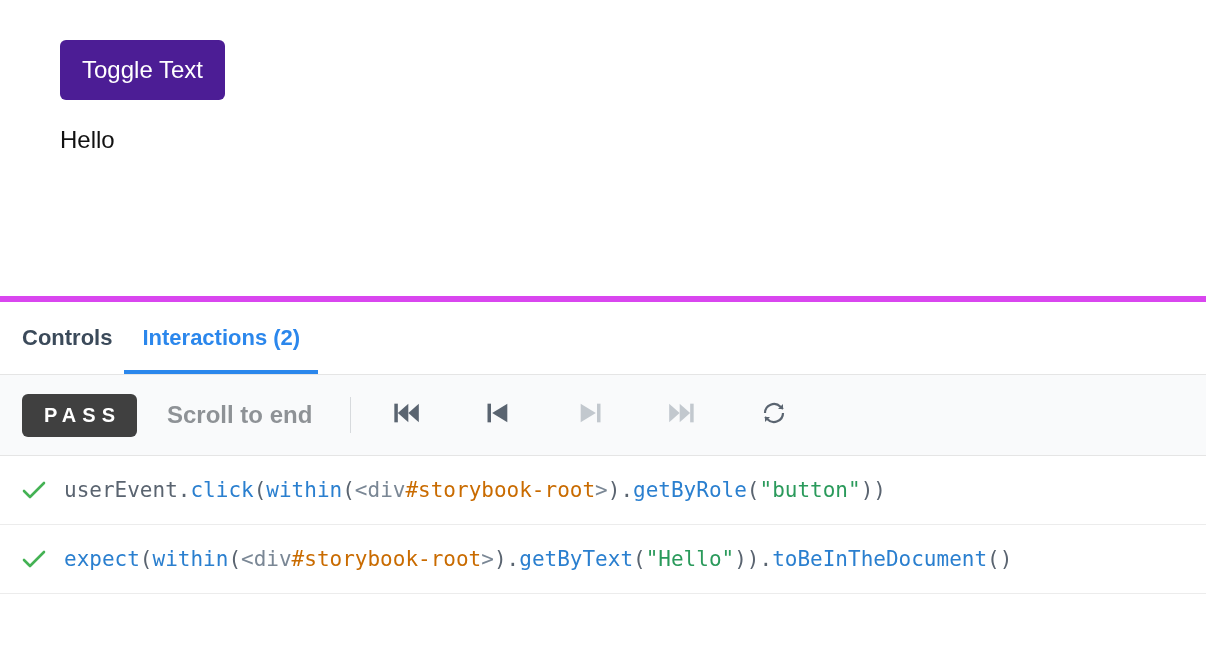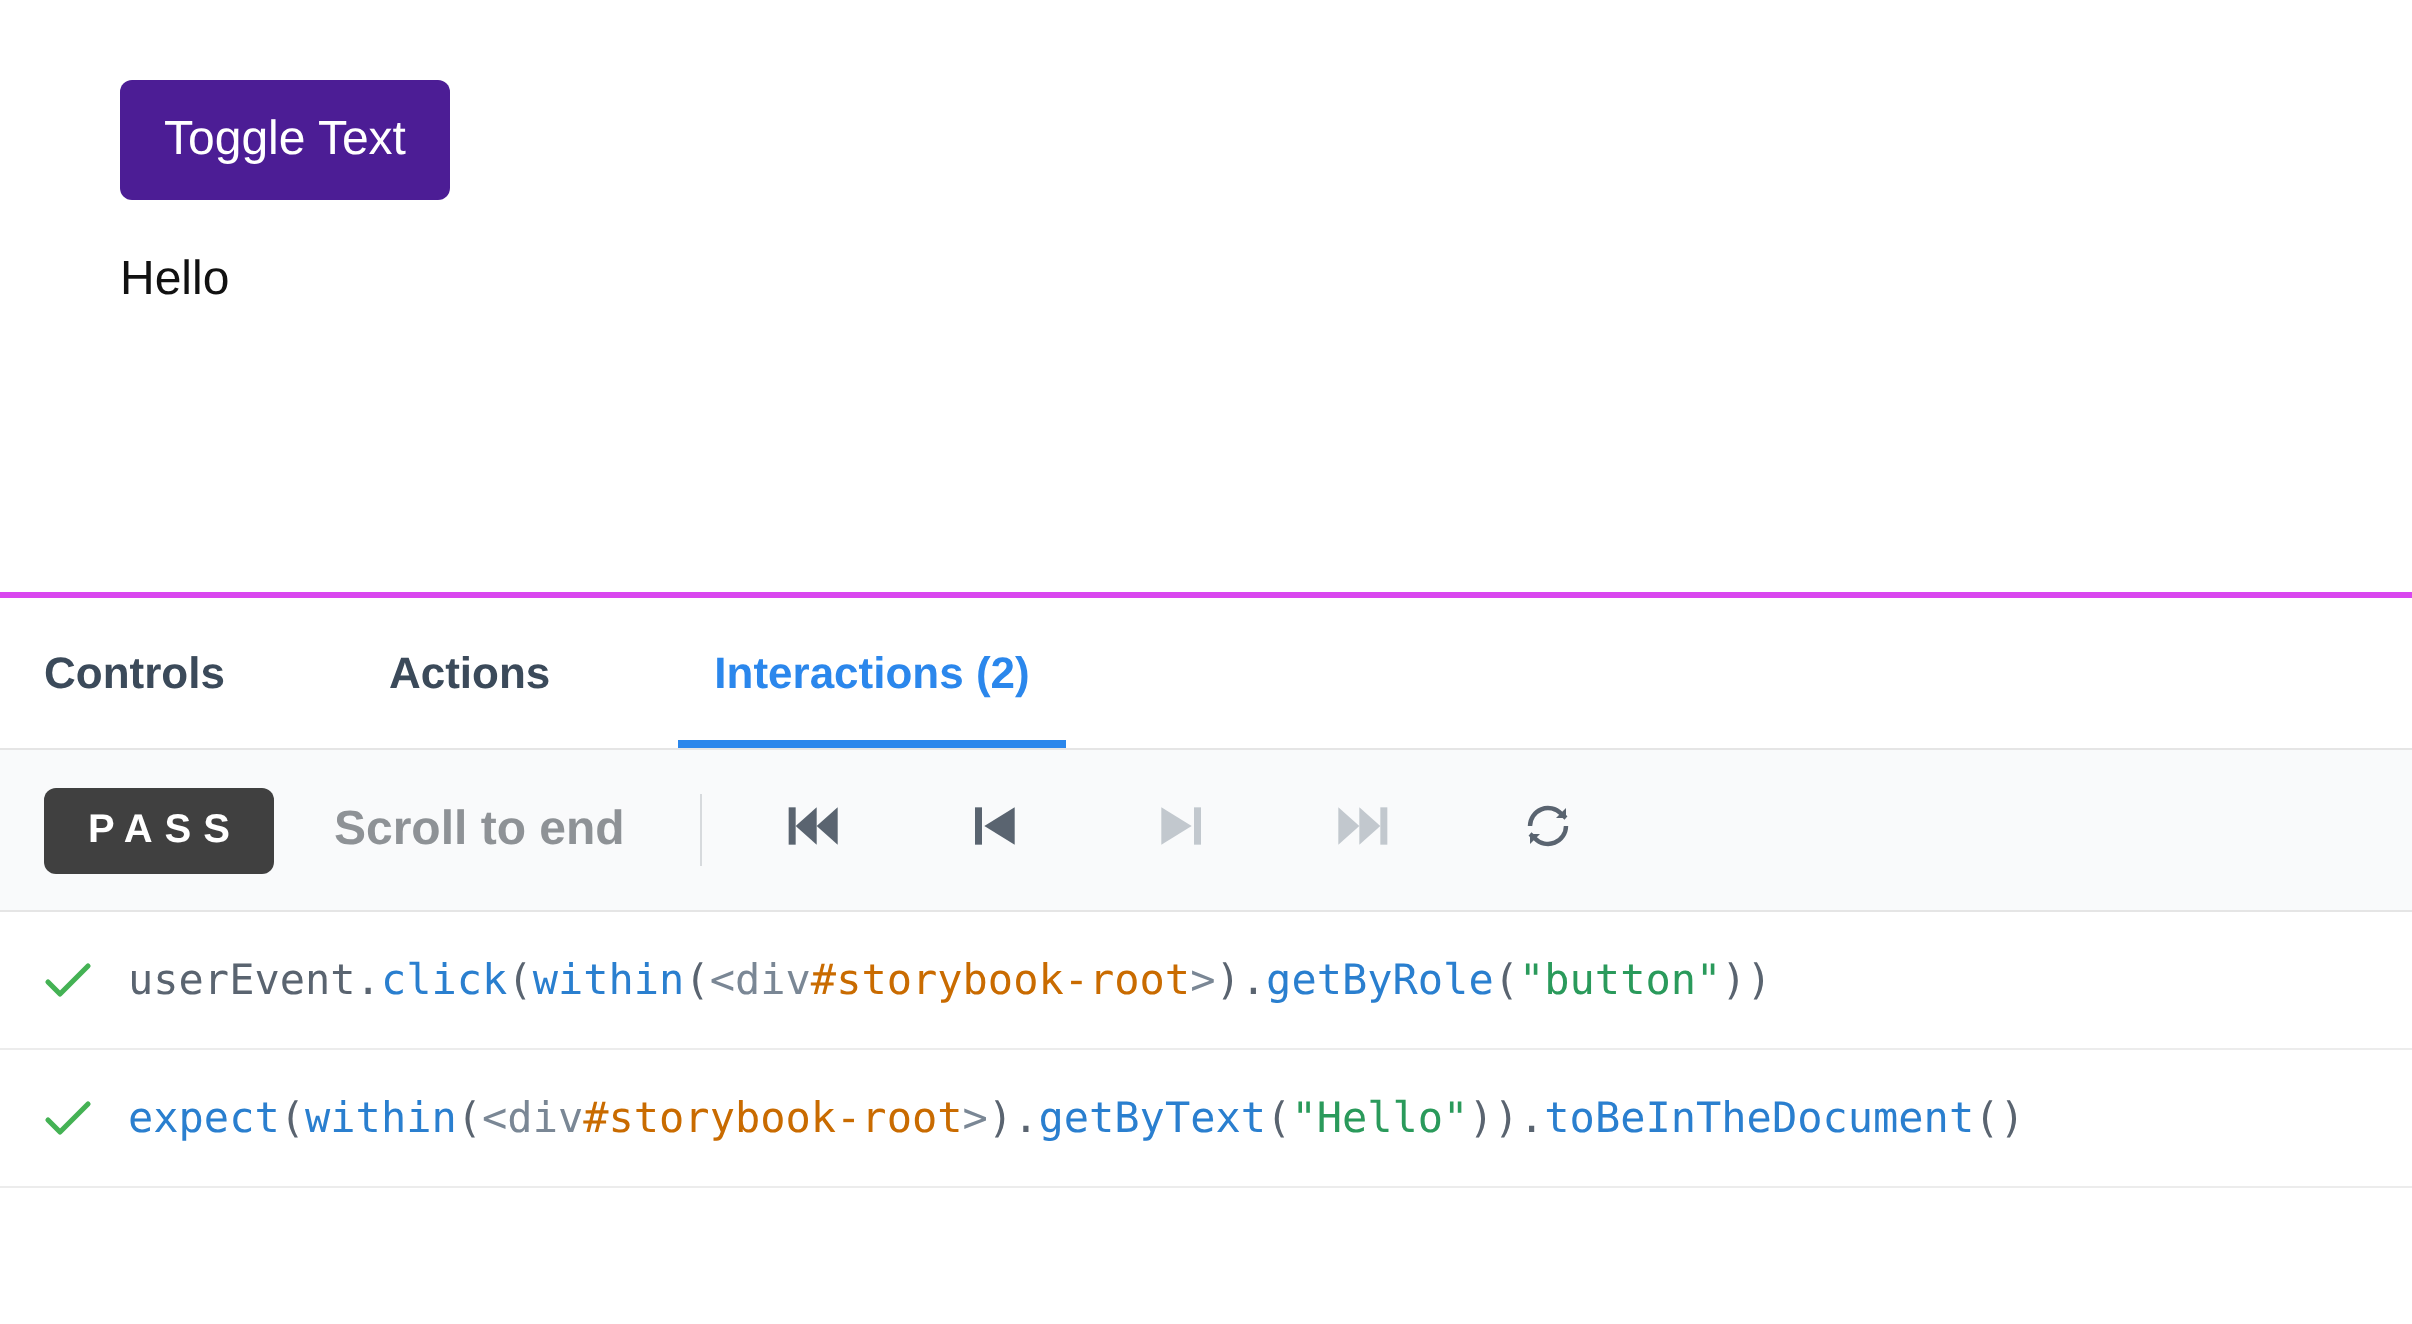--- a/index.html
+++ b/index.html
@@ -24,23 +24,23 @@
     border-radius: 6px;
     cursor: pointer;
     font-weight: 400;
   }
   .hello-text {
     font-size: 24px;
     color: #111;
     margin-top: 26px;
   }
   .tabbar {
-    border-top: 3px solid #d946ef;
-    display: flex;
-    gap: 82px;
+    border-top: 6px solid #d946ef;
+    display: flex;
+    gap: 30px;
     padding: 0 22px;
     height: 78px;
     align-items: center;
   }
   .tab {
     font-size: 22px;
     font-weight: 700;
     color: #3b4a5a;
     cursor: pointer;
     height: 100%;
@@ -126,21 +126,20 @@
 </head>
 <body>
 
 <div class="canvas">
   <button class="toggle-btn">Toggle Text</button>
   <div class="hello-text">Hello</div>
 </div>
 
 <div class="tabbar">
   <div class="tab">Controls</div>
-  <div class="tab">Actions</div>
   <div class="tab active">
     <span>Interactions</span>
     &nbsp;
     <span>(2)</span>
   </div>
 </div>
 
 <div class="toolbar">
   <div class="pass-badge">PASS</div>
   <div class="scroll-end">Scroll to end</div>

